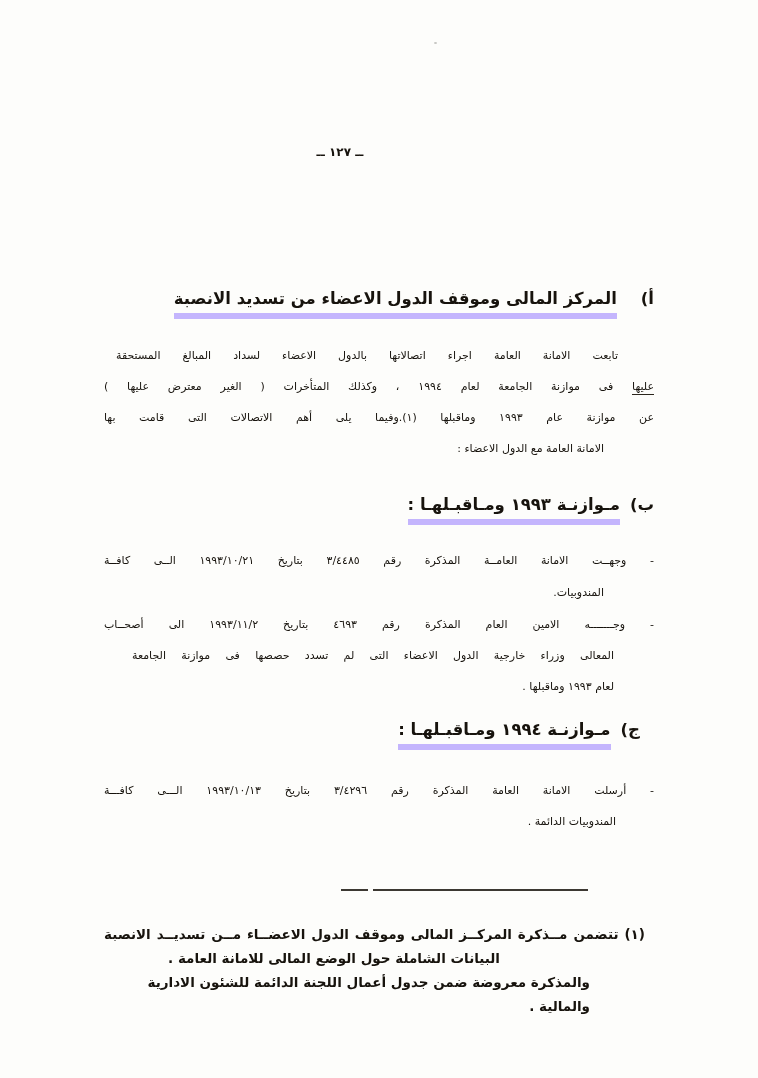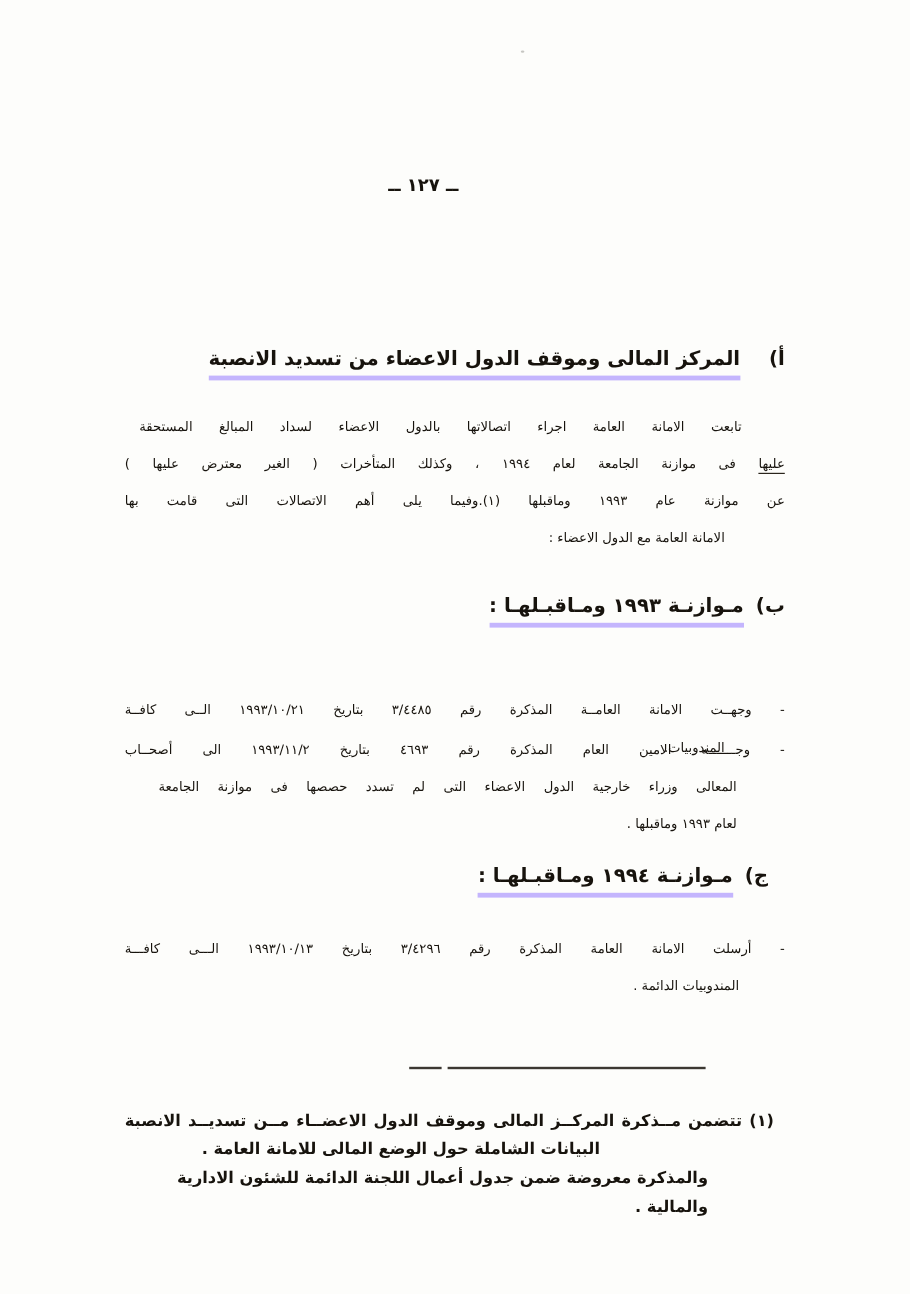--- a/index.html
+++ b/index.html
@@ -10,32 +10,32 @@
     font-family:"DejaVu Sans",sans-serif;
     direction:rtl;
   }
   .abs{position:absolute;}
   .body-line{font-size:11px;line-height:31px;}
   .just{text-align:justify;text-align-last:justify;}
   .rightal{text-align:right;}
   .pagecol{right:104px;left:104px;}
   .heading-row{display:flex;align-items:flex-start;font-weight:bold;font-size:16.5px;line-height:22px;}
   .marker{white-space:nowrap;}
-  .underl{border-bottom:4px solid #c4b5fd;padding-bottom:3px;}
+  .underl{border-bottom:6px solid #c4b5fd;padding-bottom:3px;}
   .uword{border-bottom:1.5px solid #2a251c;padding-bottom:1px;}
   .footnote-line{font-size:13.5px;line-height:24px;}
   .rule{position:absolute;height:2px;background:#3c3832;}
   .speck{position:absolute;width:3px;height:2px;background:#c6c6c2;border-radius:50%;}
 </style>
 </head>
 <body>
 
 <div class="speck" style="left:434px;top:42px;"></div>
 
-<div class="abs" style="top:145px;left:298px;width:84px;font-size:15px;font-weight:bold;">ــ ١٢٧ ــ</div>
+<div class="abs" style="top:145px;left:298px;width:84px;text-align:center;font-size:12px;font-weight:bold;">ــ ١٢٧ ــ</div>
 
 <div class="abs heading-row" style="top:288px;right:104px;left:104px;gap:24px;">
   <span class="marker">أ)</span>
   <span class="underl">المركز المالى وموقف الدول الاعضاء من تسديد الانصبة</span>
 </div>
 
 <div class="abs pagecol" style="top:340px;">
   <div class="body-line just" style="padding-right:36px;padding-left:12px;">تابعت الامانة العامة اجراء اتصالاتها بالدول الاعضاء لسداد المبالغ المستحقة</div>
   <div class="body-line just">
     <span class="uword">عليها</span>
@@ -43,21 +43,21 @@
   </div>
   <div class="body-line just">عن موازنة عام ١٩٩٣ وماقبلها (١).وفيما يلى أهم الاتصالات التى قامت بها</div>
   <div class="body-line rightal" style="padding-right:50px;">الامانة العامة مع الدول الاعضاء :</div>
 </div>
 
 <div class="abs heading-row" style="top:494px;right:104px;left:104px;gap:10px;">
   <span class="marker">ب)</span>
   <span class="underl">مـوازنـة ١٩٩٣ ومـاقبـلهـا :</span>
 </div>
 
-<div class="abs pagecol" style="top:576px;">
+<div class="abs pagecol" style="top:545px;">
   <div class="body-line just" style="line-height:32px;">- وجهــت الامانة العامــة المذكرة رقم ٣/٤٤٨٥ بتاريخ ١٩٩٣/١٠/٢١ الــى كافــة</div>
   <div class="body-line rightal" style="line-height:32px;padding-right:50px;text-align:right;">المندوبيات.</div>
 </div>
 
 <div class="abs pagecol" style="top:609px;">
   <div class="body-line just">- وجـــــــه الامين العام المذكرة رقم ٤٦٩٣ بتاريخ ١٩٩٣/١١/٢ الى أصحــاب</div>
   <div class="body-line just" style="padding-right:40px;margin-left:28px;">المعالى وزراء خارجية الدول الاعضاء التى لم تسدد حصصها فى موازنة الجامعة</div>
   <div class="body-line rightal" style="padding-right:40px;">لعام ١٩٩٣ وماقبلها .</div>
 </div>
 

